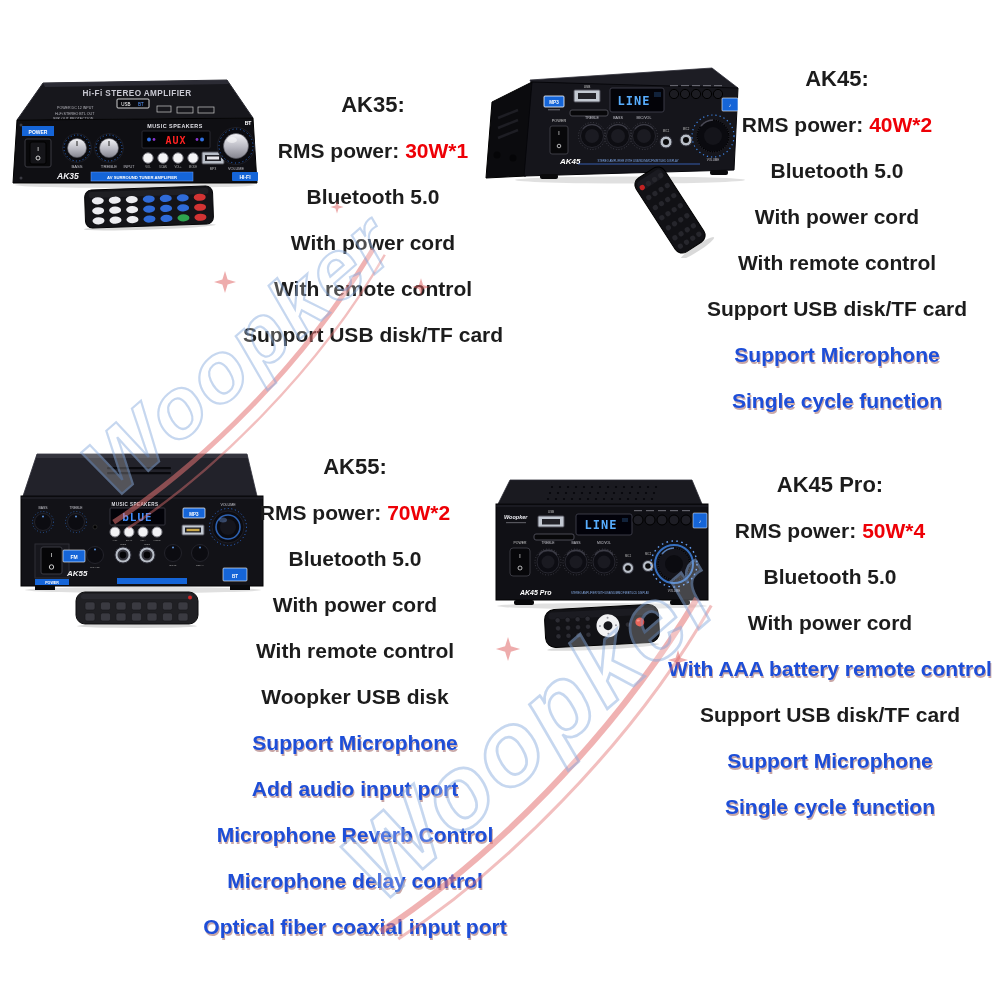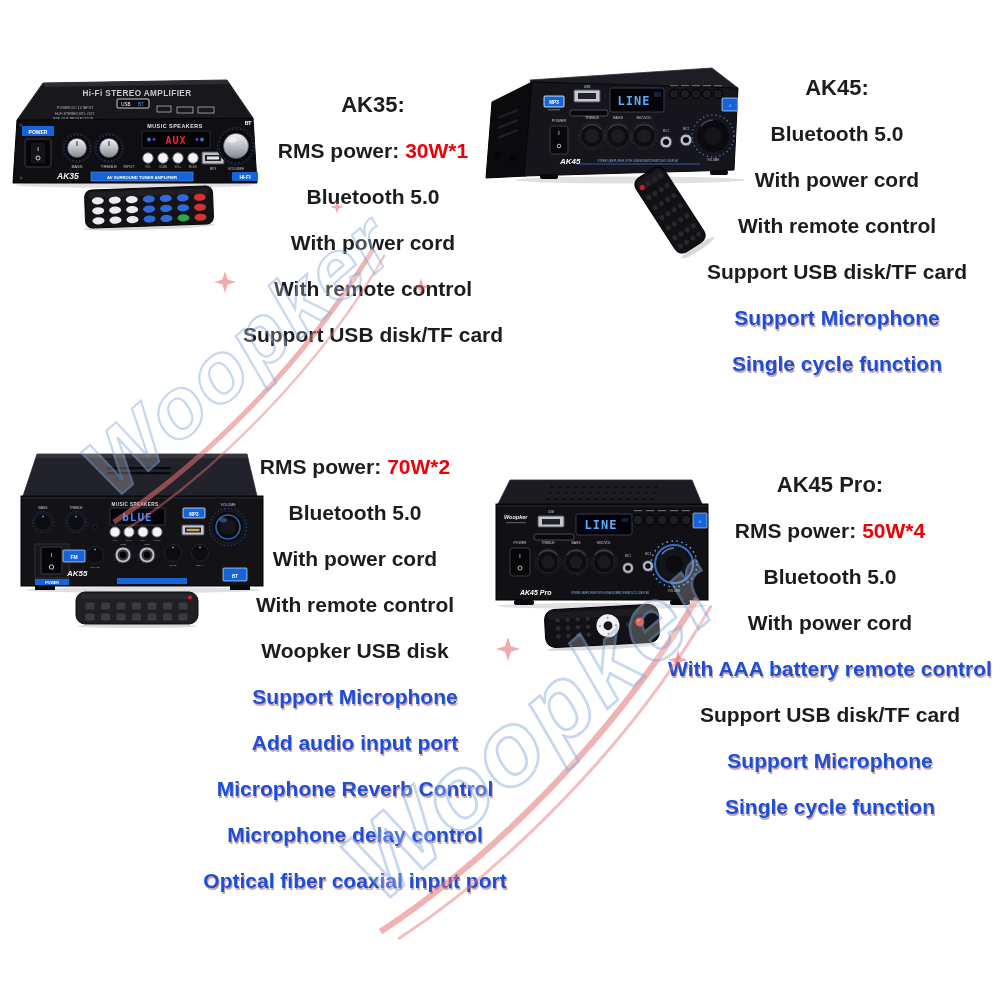--- a/index.html
+++ b/index.html
@@ -546,33 +546,35 @@
   <div class="line title">AK35:</div>
   <div class="line rms"><span>RMS power:</span><span class="val">30W*1</span></div>
   <div>
       <div class="line feat">Bluetooth 5.0</div>
       <div class="line feat">With power cord</div>
       <div class="line feat">With remote control</div>
       <div class="line feat">Support USB disk/TF card</div>
     </div>
 </div>
 
-<div class="col" style="left:676px;top:65px;width:322px">
+<div class="col" style="left:676px;top:56px;width:322px">
   <div class="line title">AK45:</div>
+  <div class="line rms"><span>RMS power:</span><span class="val">40W*2</span></div>
   <div>
       <div class="line feat">Bluetooth 5.0</div>
       <div class="line feat">With power cord</div>
       <div class="line feat">With remote control</div>
       <div class="line feat">Support USB disk/TF card</div>
       <div class="line feat red">Support Microphone</div>
       <div class="line feat red">Single cycle function</div>
     </div>
 </div>
 
 <div class="col" style="left:200px;top:444px;width:310px">
+  <div class="line title">AK55:</div>
   <div class="line rms"><span>RMS power:</span><span class="val">70W*2</span></div>
   <div>
       <div class="line feat">Bluetooth 5.0</div>
       <div class="line feat">With power cord</div>
       <div class="line feat">With remote control</div>
       <div class="line feat">Woopker USB disk</div>
       <div class="line feat red">Support Microphone</div>
       <div class="line feat red">Add audio input port</div>
       <div class="line feat red">Microphone Reverb Control</div>
       <div class="line feat red">Microphone delay control</div>

